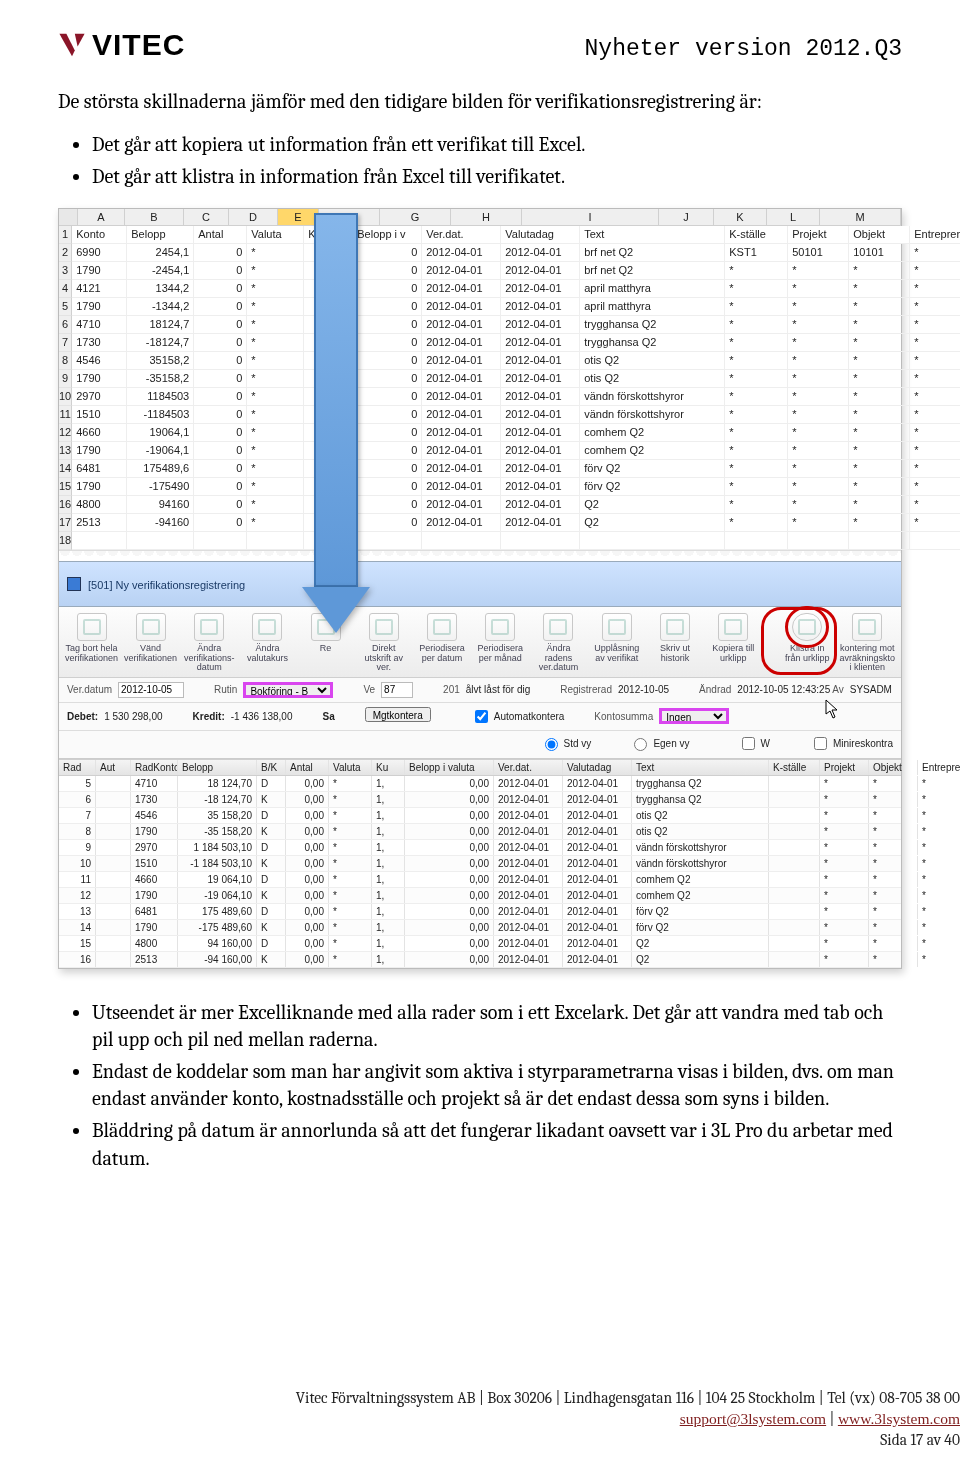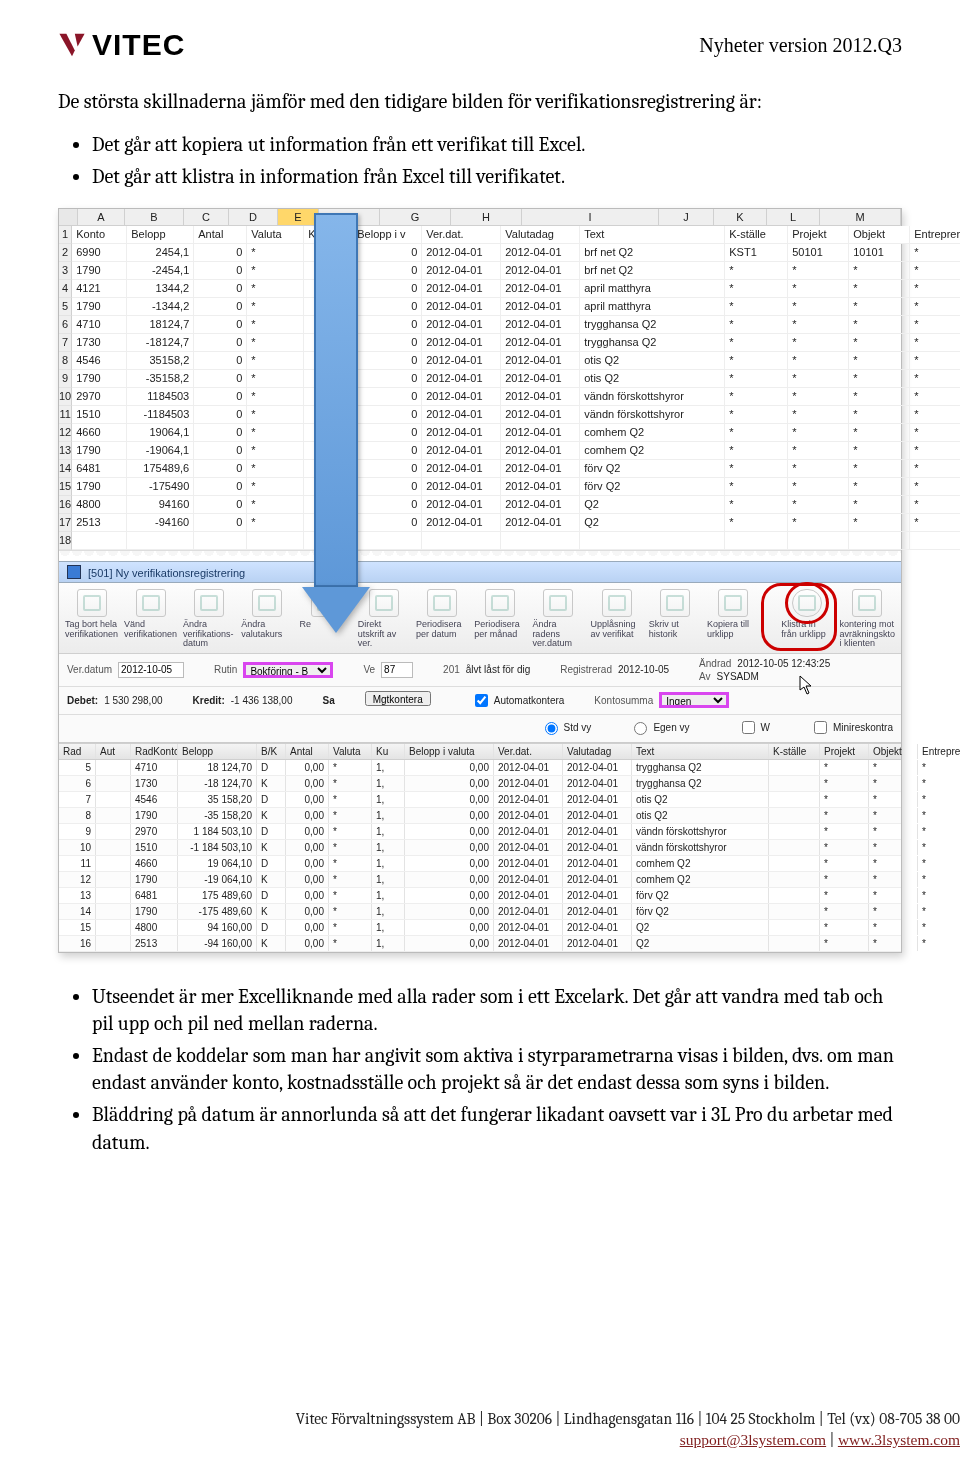--- a/index.html
+++ b/index.html
@@ -9,25 +9,25 @@
     min-height: 1475px;
     font-family: Calibri, "Segoe UI", Arial, sans-serif;
     background: #fff;
     color: #000;
     position: relative;
     box-sizing: border-box;
     padding: 28px 58px 0 58px;
   }
 
   
-  .page-head { display: flex; justify-content: space-between; align-items: center; margin-bottom: 26px; }
+  .page-head { display: flex; justify-content: space-between; align-items: flex-end; margin-bottom: 26px; }
   .logo { display: flex; align-items: center; gap: 6px; }
   .logo-mark svg { display: block; }
   .logo-text { font-family: Arial, Helvetica, sans-serif; font-weight: 900; letter-spacing: 1px; font-size: 30px; }
-  .header-version { font-family: Liberation Serif, serif; font-size: 20px; }
+  .header-version { font-family: Liberation Mono, monospace; font-size: 23px; }
 
   
   .intro { font-family: Cambria, Georgia, serif; font-size: 20px; line-height: 1.35; margin: 6px 0 14px 0; }
   ul.bullets { margin: 16px 0 18px 34px; padding: 0; }
   ul.bullets li { font-family: Cambria, Georgia, serif; font-size: 20px; line-height: 1.38; margin: 0 0 4px 0; }
 
   
   .screenshot {
     margin: 8px 0 30px 0;
     border: 1px solid #bbb;
@@ -58,24 +58,24 @@
   .cA{width:46px}.cB{width:58px}.cC{width:44px}.cD{width:48px}.cE{width:40px}
   .cF{width:60px}.cG{width:70px}.cH{width:70px}.cI{width:136px}.cJ{width:54px}
   .cK{width:52px}.cL{width:52px}.cM{width:80px}
 
   
   .torn { height:10px; background:
      radial-gradient(circle at 6px 0, transparent 5px, #fff 5px) repeat-x,
      #f6f6f6; background-size:12px 10px; border-top:1px solid #ddd; }
 
   
-  .app-titlebar { background:linear-gradient(#cfe3ff,#b9d2f3); padding:3px 8px; font-size:11px; color:#1a3a66; border-top:1px solid #9ab; border-bottom:1px solid #9ab; }
+  .app-titlebar { background:linear-gradient(#cfe3ff,#b9d2f3); padding:15px 8px; font-size:11px; color:#1a3a66; border-top:1px solid #9ab; border-bottom:1px solid #9ab; }
   .app-titlebar .ti { display:inline-block; width:12px; height:12px; background:#3a7bd5; margin-right:4px; vertical-align:-2px; border:1px solid #235; }
   .toolbar { display:flex; gap:6px; padding:6px 6px 4px 6px; background:linear-gradient(#fdfdfd,#ececec); border-bottom:1px solid #cfcfcf; }
-  .tbtn { width:60px; text-align:left; font-size:9px; color:#445; line-height:1.05; }
+  .tbtn { width:60px; text-align:center; font-size:9px; color:#445; line-height:1.05; }
   .tbtn .ticon { width:28px; height:26px; margin:0 auto 3px auto; border:1px solid #c8c8c8; border-radius:3px; background:linear-gradient(#fff,#f2f2f2); position:relative; }
   .tbtn .ticon::after{content:""; position:absolute; inset:5px; border:2px solid #6a9; border-radius:2px; opacity:.35;}
   .tbtn.highlight .ticon { outline:3px solid #c00; outline-offset:4px; border-radius:18px; }
   .tbtn.highlight { position:relative;padding-left:16px; }
   .tbtn.highlight::after{ content:""; position:absolute; inset:-6px -4px -2px -4px; border:3px solid #c00; border-radius:20px; pointer-events:none; }
 
   
   .infostrip { display:flex; gap:30px; padding:4px 8px; font-size:10px; background:#fafafa; border-bottom:1px solid #ddd;}
   .infostrip .pair { display:flex; gap:6px; align-items:center;}
   .infostrip .lab { color:#555;}
@@ -538,21 +538,21 @@
         <input class="fld" style="width: 26px;" value="87">
         </div>
       <div class="pair">
           <span class="lab">201</span>
         <span>ålvt låst för dig</span>
         </div>
       <div class="pair">
           <span class="lab">Registrerad</span>
         <span>2012-10-05</span>
         </div>
-      <div style="display:flex;flex-direction:column;gap:2px">
+      <div style="display:flex;flex-direction:row;gap:2px">
         <div class="pair">
             <span class="lab">Ändrad</span>
           <span>2012-10-05 12:43:25</span>
           </div>
         <div class="pair">
             <span class="lab">Av</span>
           <span>SYSADM</span>
           </div>
       </div>
     </div>
@@ -854,13 +854,14 @@
     <li>Bläddring på datum är annorlunda så att det fungerar likadant oavsett var i 3L Pro du arbetar med datum.</li>
   </ul>
 
 <div class="page-foot">
   <div>Vitec Förvaltningssystem AB | Box 30206 | Lindhagensgatan 116 | 104 25 Stockholm | Tel (vx) 08-705 38 00</div>
   <div>
     <a>support@3lsystem.com</a>
     <span> | </span>
     <a>www.3lsystem.com</a>
   </div>
+  <div>Sida 17 av 40</div>
 </div>
 
 </body></html>

